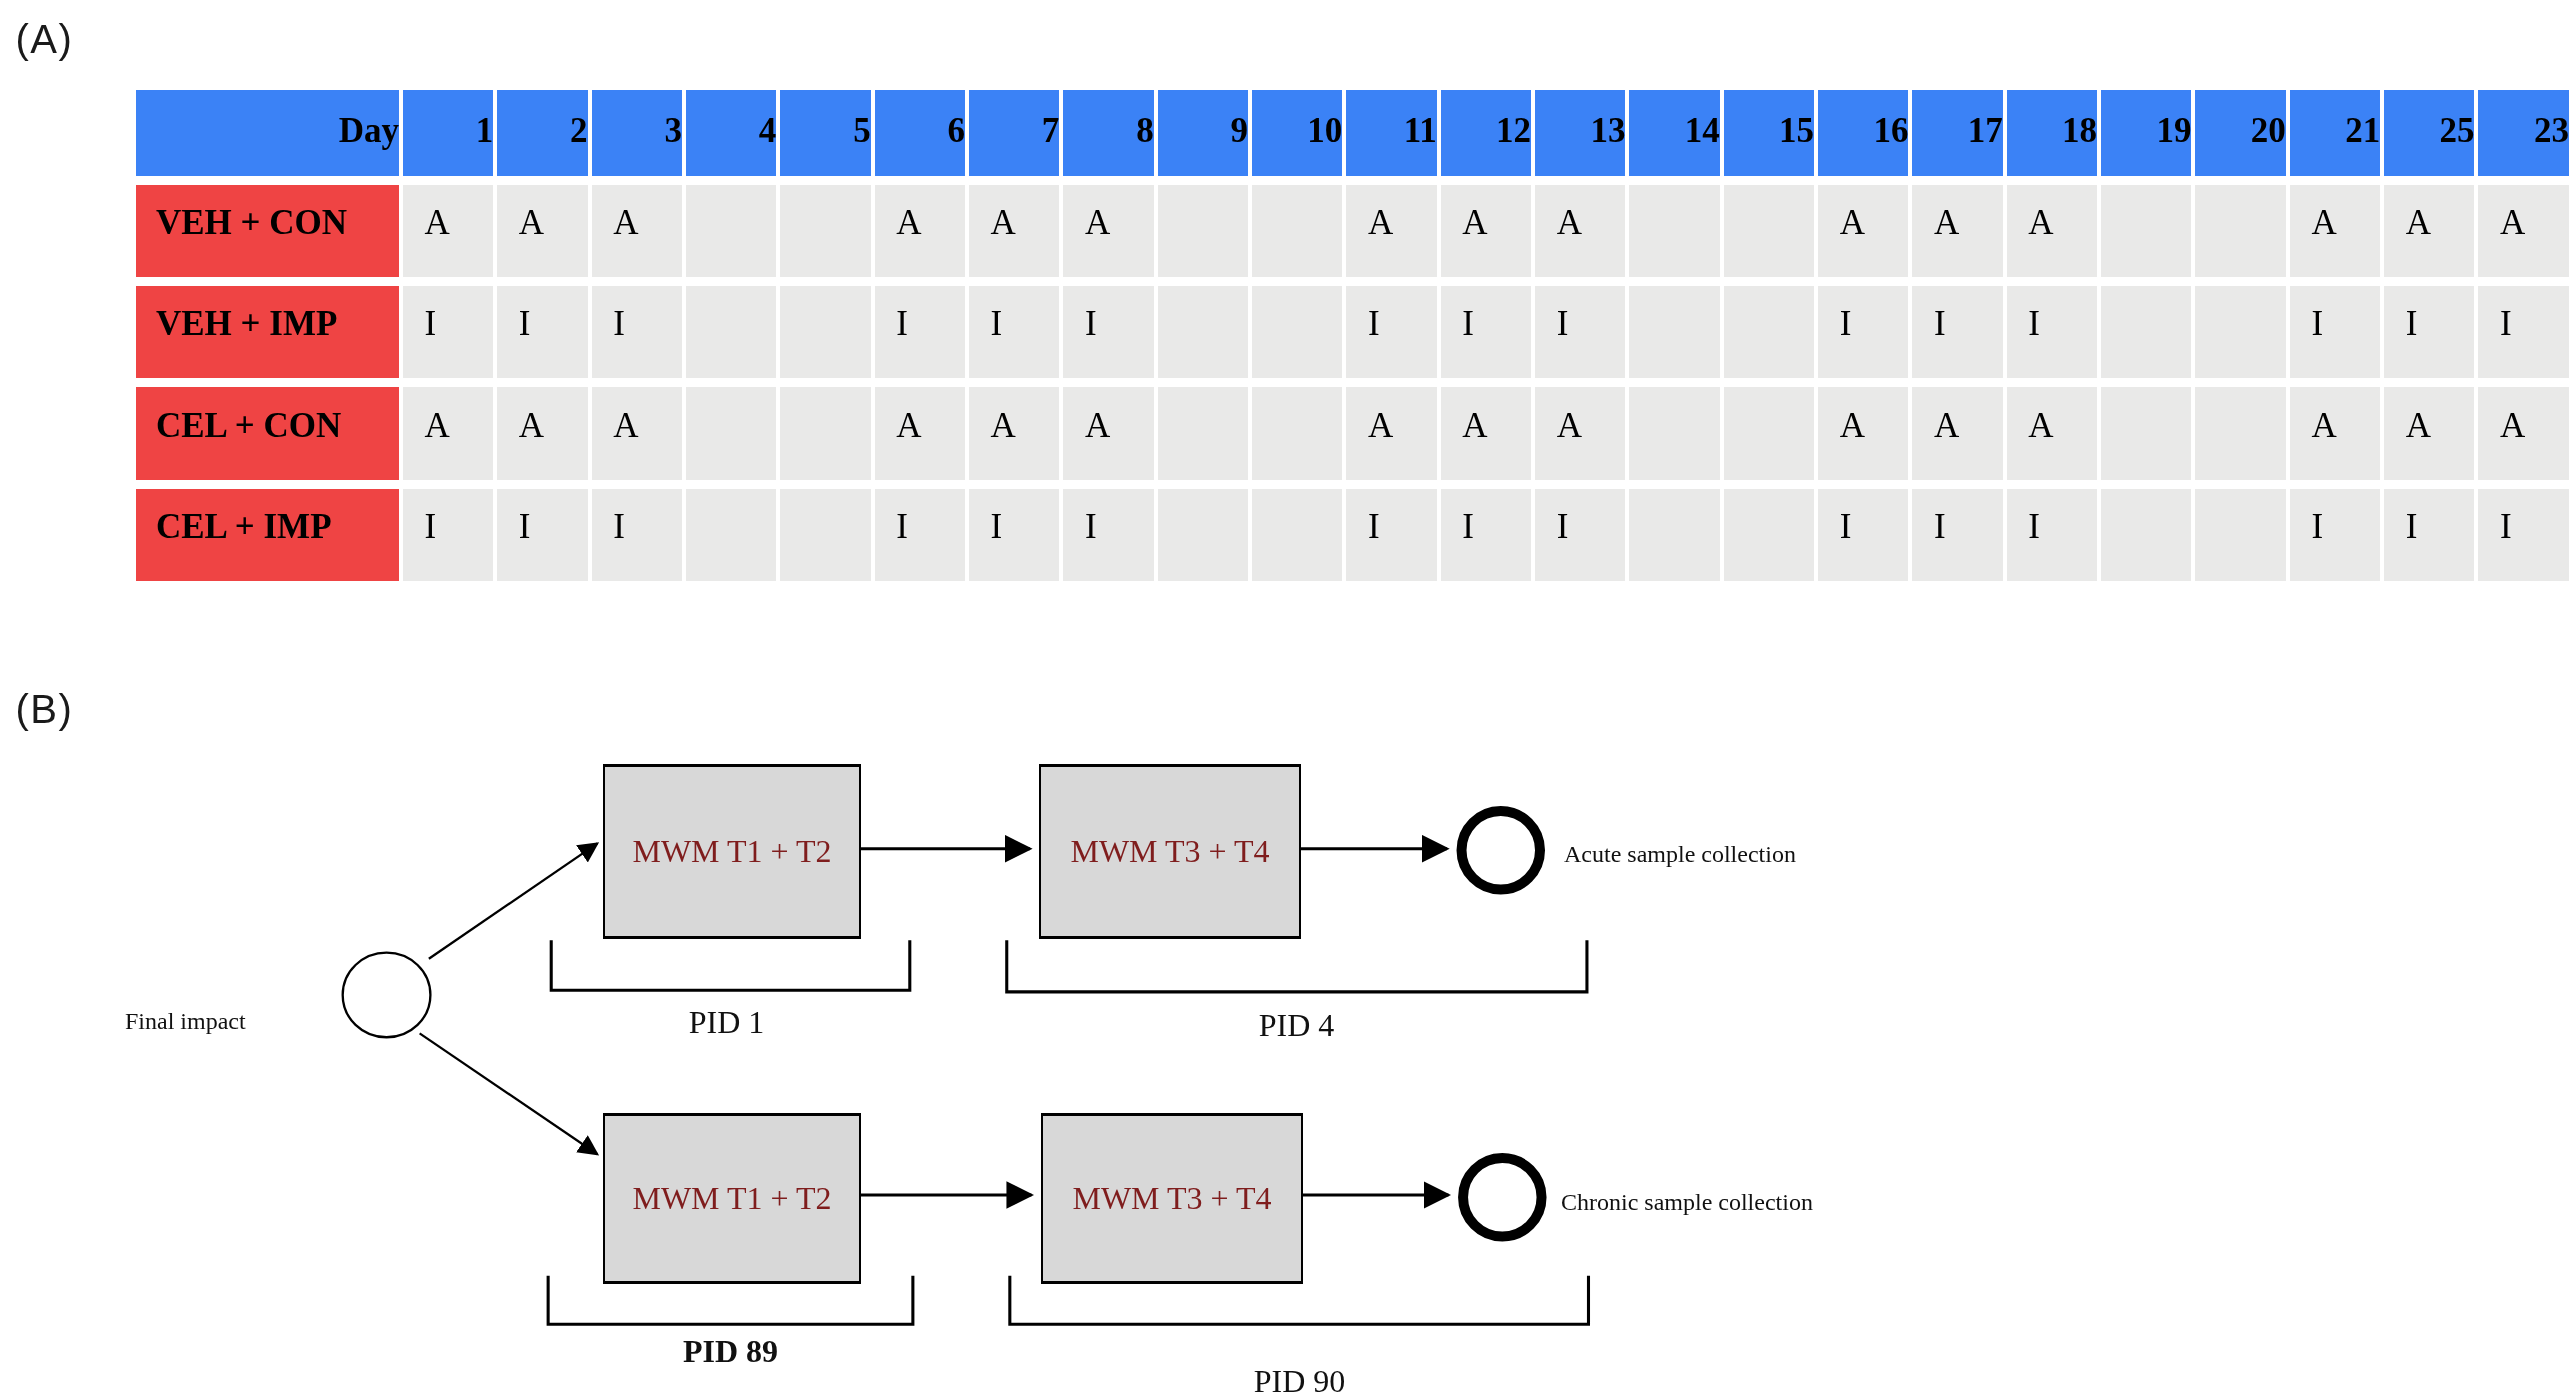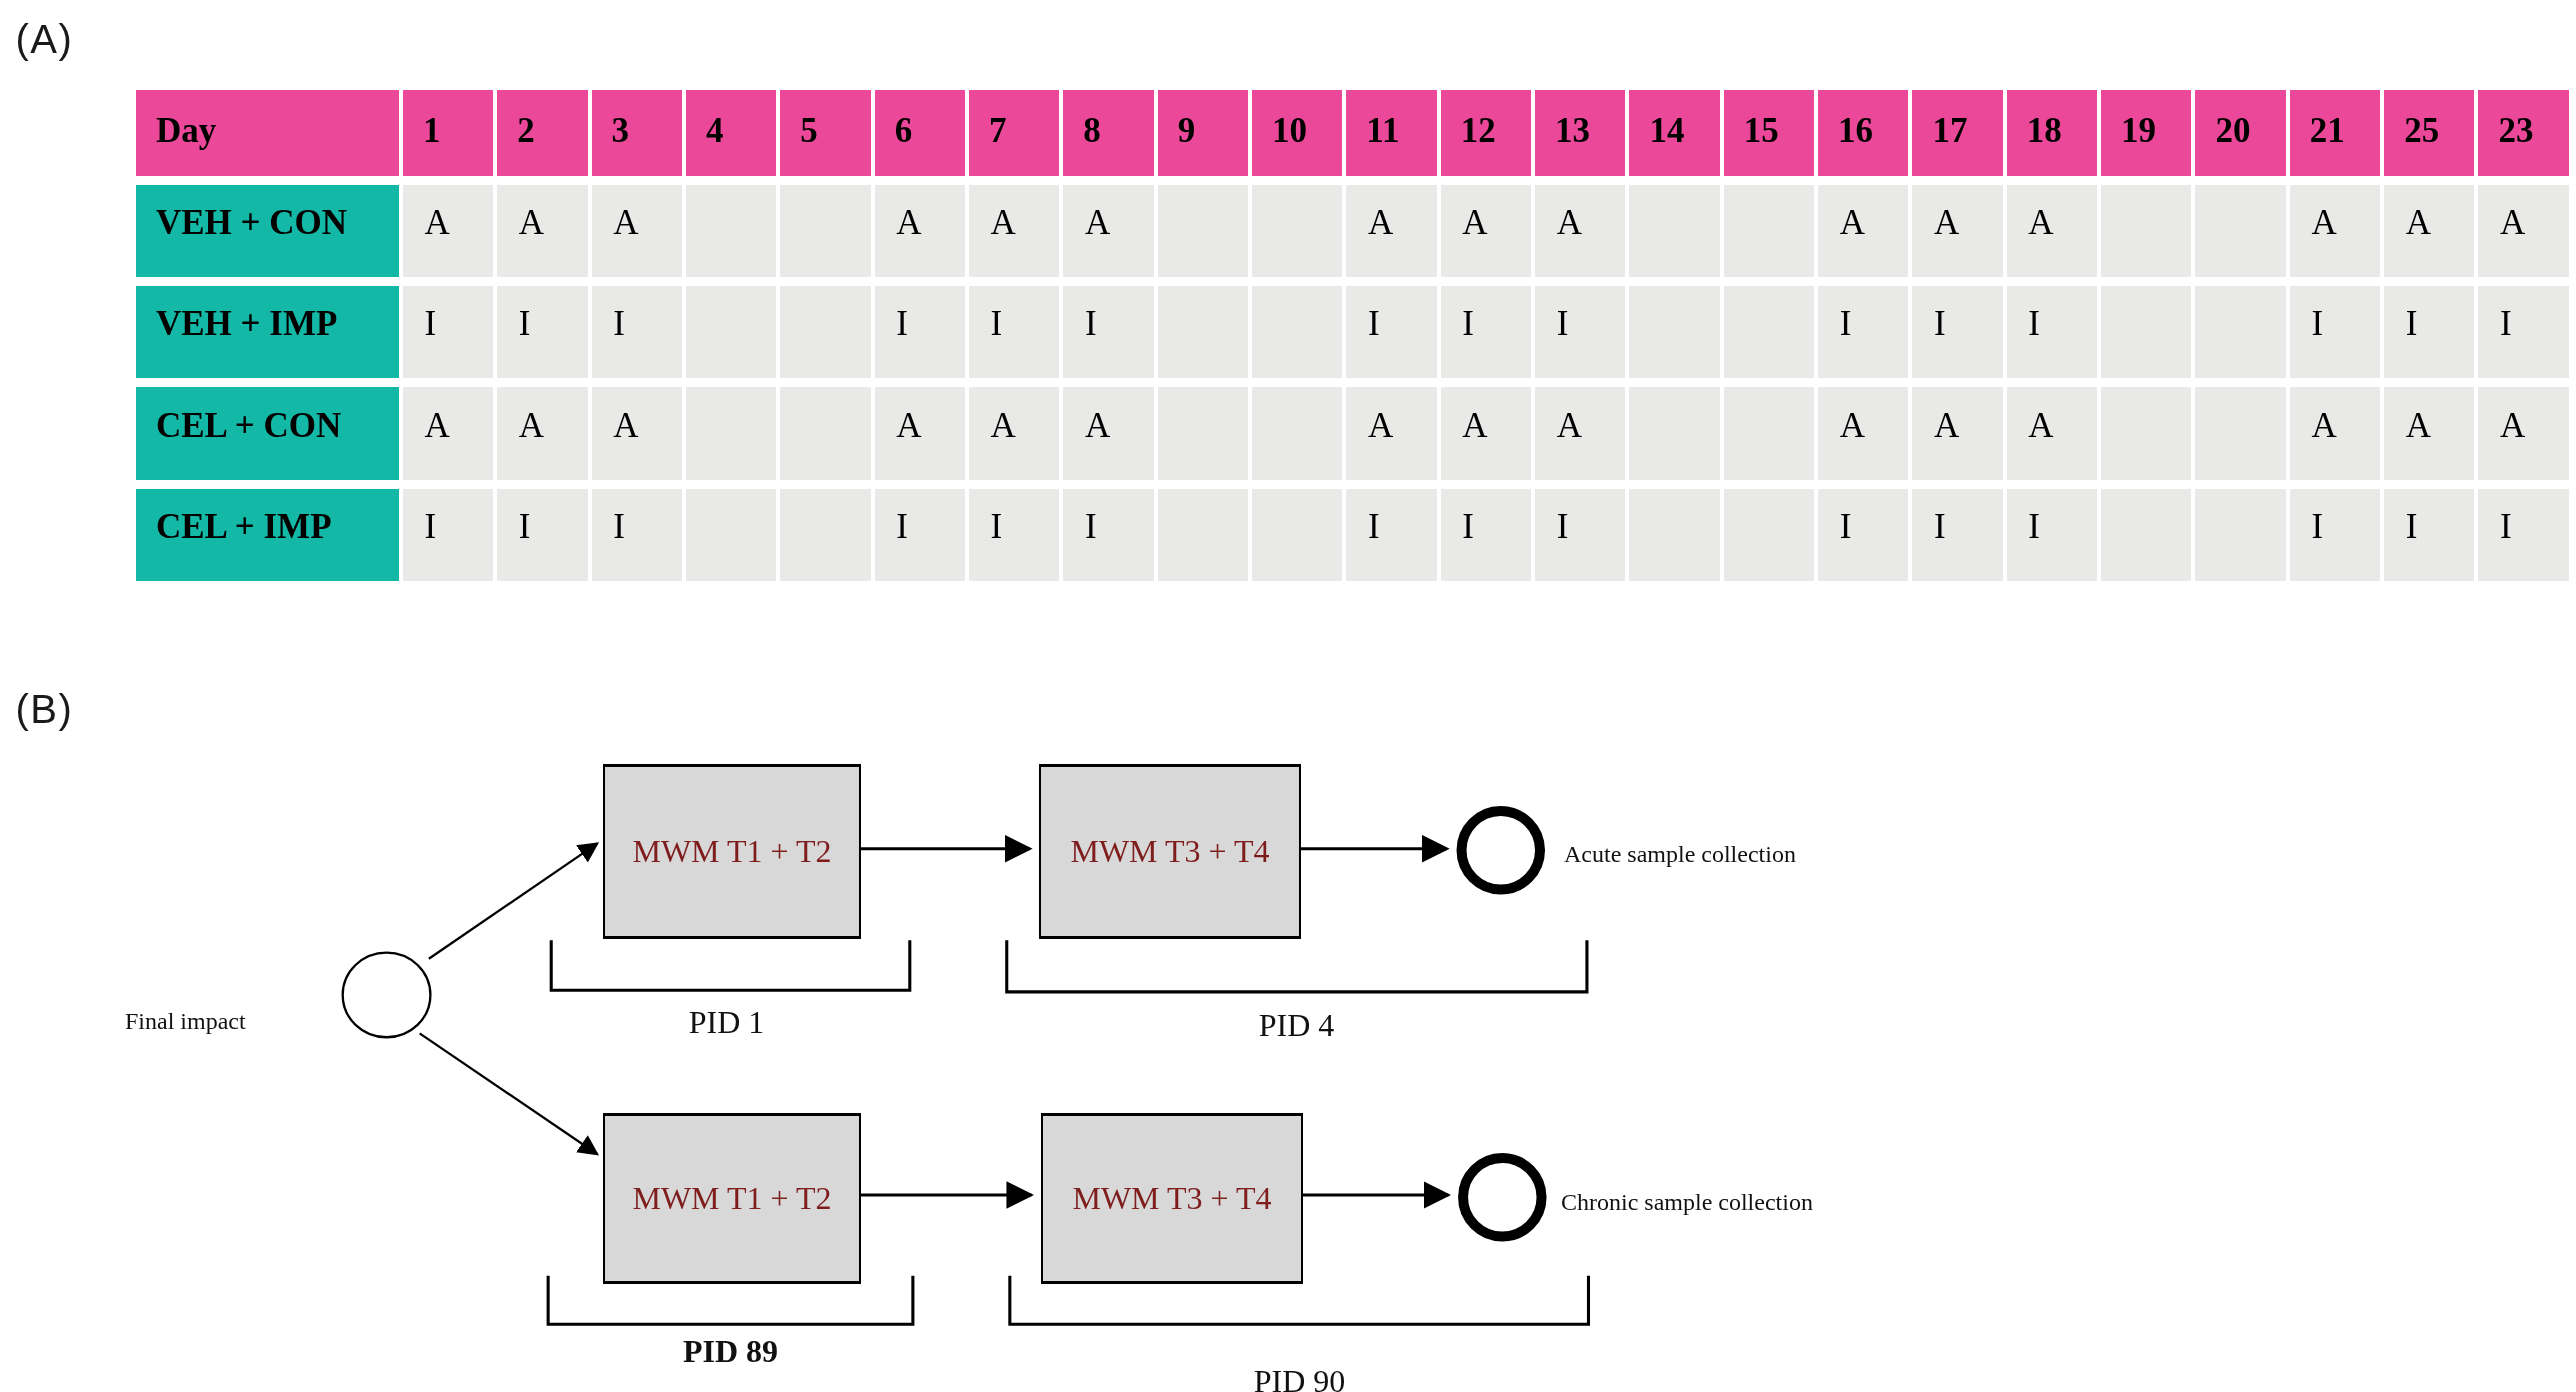--- a/index.html
+++ b/index.html
@@ -31,30 +31,30 @@
     width: 2441px;
     border-collapse: separate;
     border-spacing: 4.6px 9.2px;
     table-layout: fixed;
   }
   table.schedule th, table.schedule td {
     overflow: hidden;
     white-space: nowrap;
   }
   table.schedule th {
-    background: #ec4899;
+    background: #3b82f6;
     height: 81px;
     font-weight: bold;
     font-size: 35px;
-    text-align: left;
+    text-align: right;
     vertical-align: middle;
     padding: 0 0 4.6px 20px;
   }
   table.schedule td.label-cell {
-    background: #14b8a6;
+    background: #ef4444;
     height: 77px;
     font-weight: bold;
     font-size: 35px;
     text-align: left;
     vertical-align: middle;
     padding: 0 0 15.4px 20px;
   }
   table.schedule td.data-cell {
     background: #e9e9e8;
     height: 77px;

